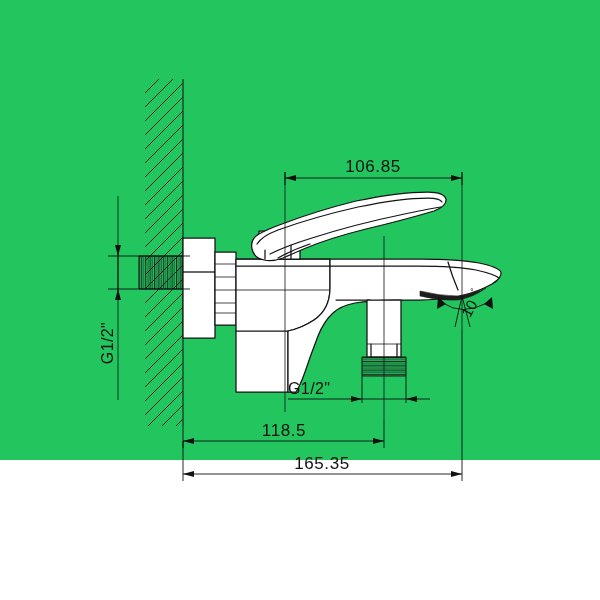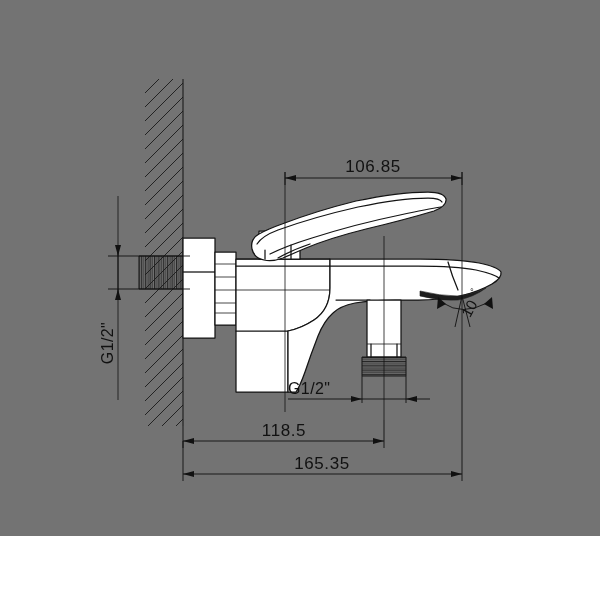--- a/index.html
+++ b/index.html
@@ -9,22 +9,22 @@
   }
   body {
     width: 600px;
     height: 600px;
     font-family: "Liberation Sans", sans-serif;
     overflow: hidden;
   }
   #drawing-root {
     position: relative;
     width: 600px;
-    height: 536px;
-    background: #737373;
+    height: 460px;
+    background: #22c55e;
   }
   svg.dwg {
     display: block;
     width: 600px;
     height: 600px;
   }
   .ln {
     stroke: #1a1a1a;
     fill: none;
     stroke-width: 1.1;

